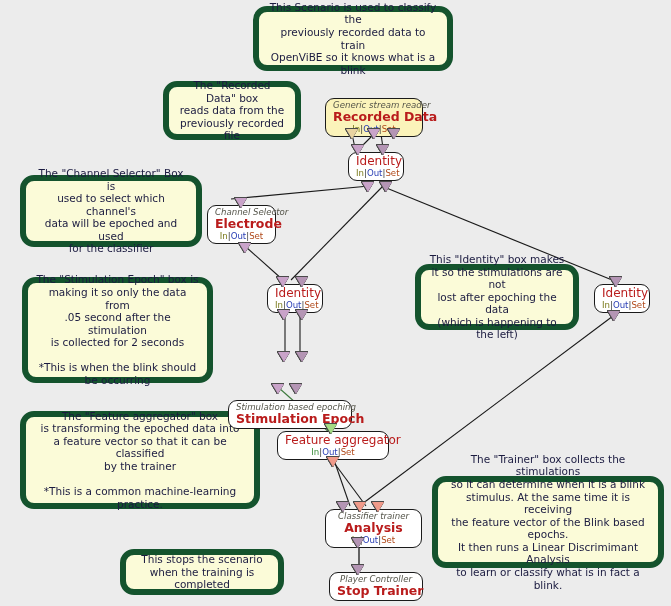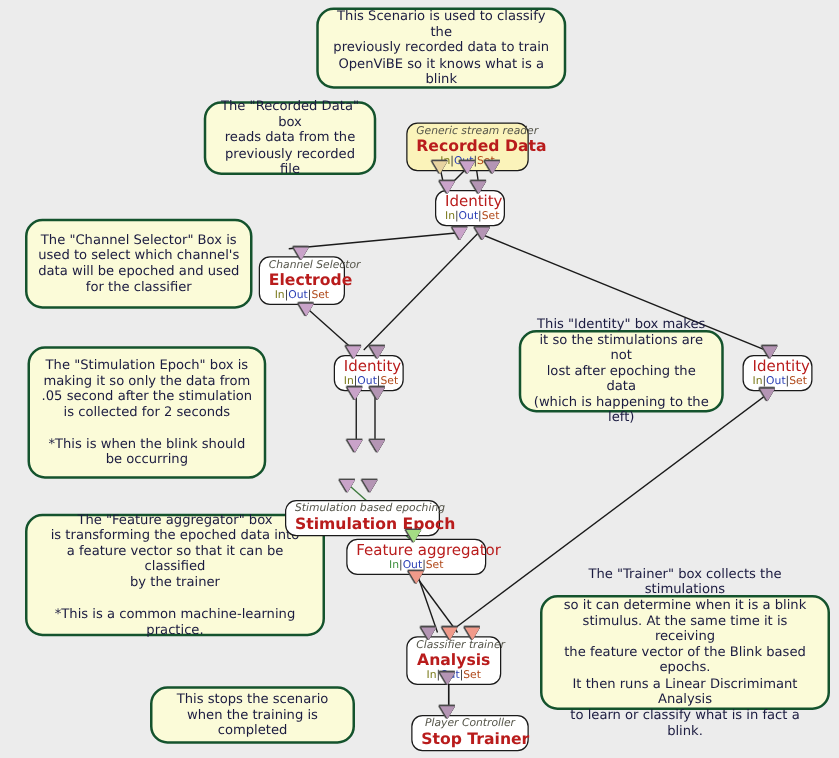--- a/index.html
+++ b/index.html
@@ -10,21 +10,21 @@
     overflow:hidden;
     position:relative;
   }
   #canvas{position:absolute;left:0;top:0;width:671px;height:606px;}
   svg.links{position:absolute;left:0;top:0;width:671px;height:606px;pointer-events:none;}
 
   
   .comment{
     position:absolute;
     background:#fbfbd8;
-    border:2px solid #14532d;
+    border:6px solid #14532d;
     border-radius:14px;
     box-sizing:border-box;
     color:#1b1b40;
     font-size:10.5px;
     line-height:12.6px;
     text-align:center;
     display:flex;
     align-items:center;
     justify-content:center;
     padding:6px 8px;
@@ -215,21 +215,21 @@
   <div class="tri purple" style="left:272px;top:384px;"></div>
   <div class="tri mauve" style="left:290px;top:384px;"></div>
 
   <div class="boxnode" style="left:277px;top:431px;width:112px;">
     <div class="title thin">Feature aggregator</div>
     <div class="ios alt"><span class="in">In</span><span class="sep">|</span><span class="out">Out</span><span class="sep">|</span><span class="set">Set</span></div>
   </div>
   <div class="tri green" style="left:325px;top:424px;"></div>
   <div class="tri salmon" style="left:327px;top:457px;"></div>
 
-  <div class="boxnode" style="left:325px;top:509px;width:76px;">
+  <div class="boxnode" style="left:325px;top:509px;width:97px;">
     <div class="algo">Classifier trainer</div>
     <div class="title">Analysis</div>
     <div class="ios"><span class="in">In</span><span class="sep">|</span><span class="out">Out</span><span class="sep">|</span><span class="set">Set</span></div>
   </div>
   <div class="tri mauve" style="left:337px;top:502px;"></div>
   <div class="tri salmon" style="left:354px;top:502px;"></div>
   <div class="tri salmon" style="left:372px;top:502px;"></div>
   <div class="tri mauve" style="left:352px;top:538px;"></div>
 
   <div class="boxnode" style="left:329px;top:572px;width:94px;">

